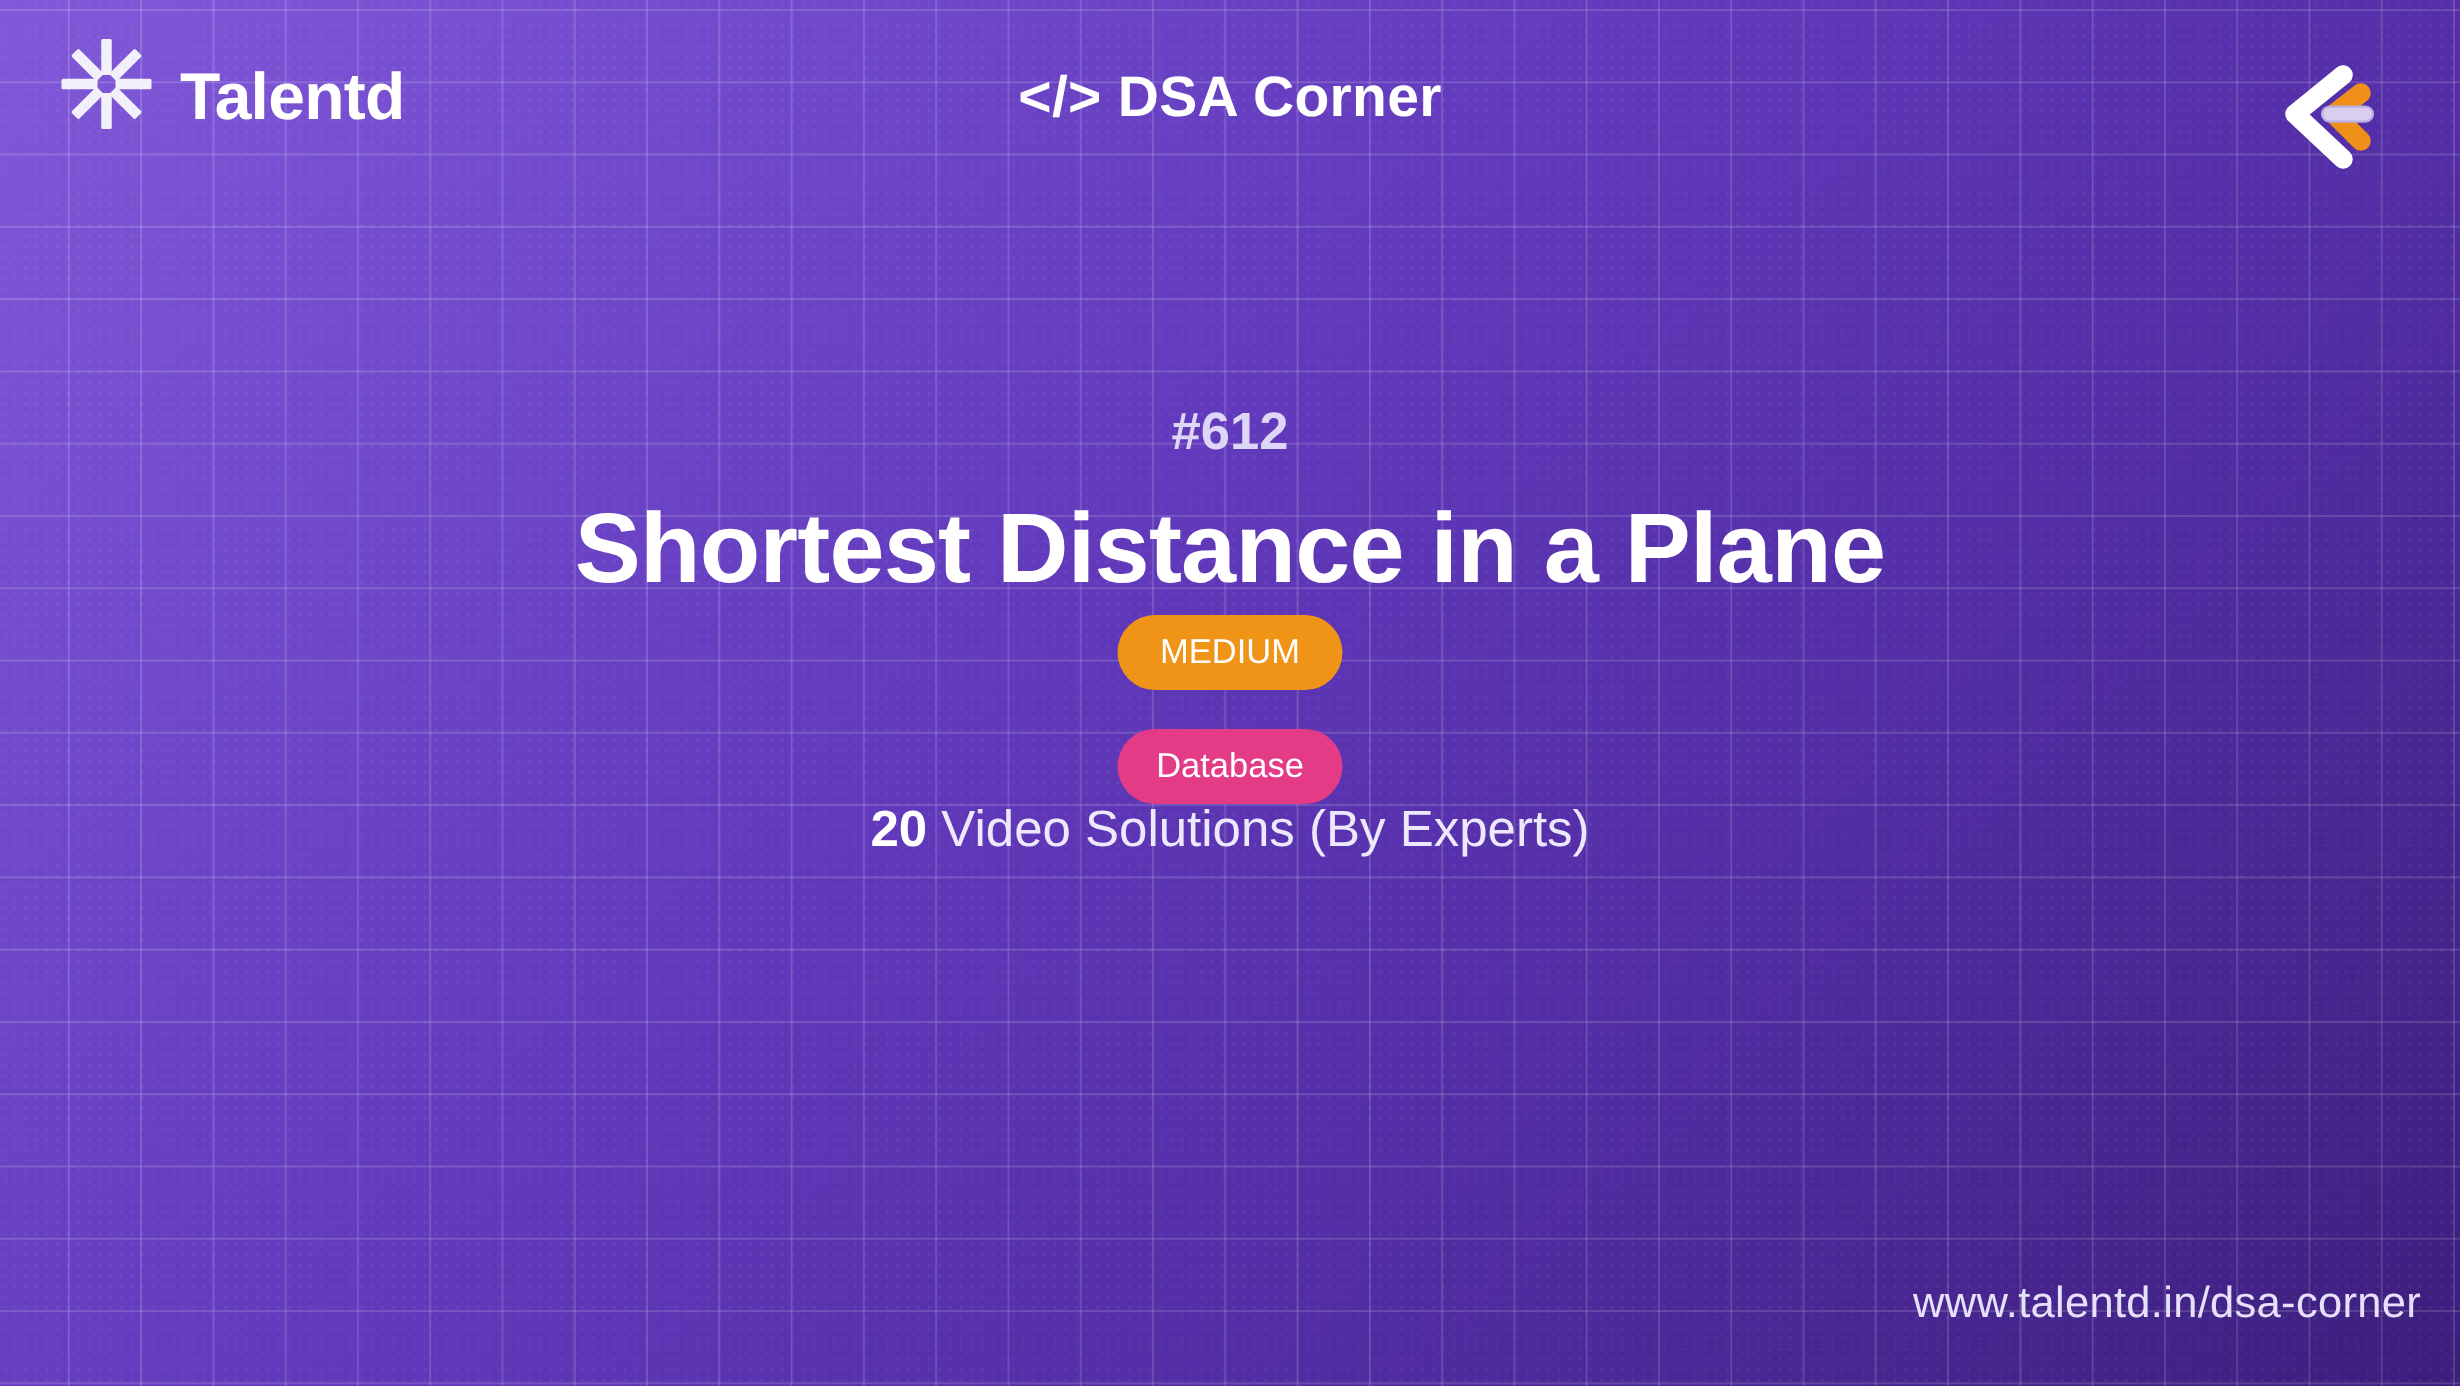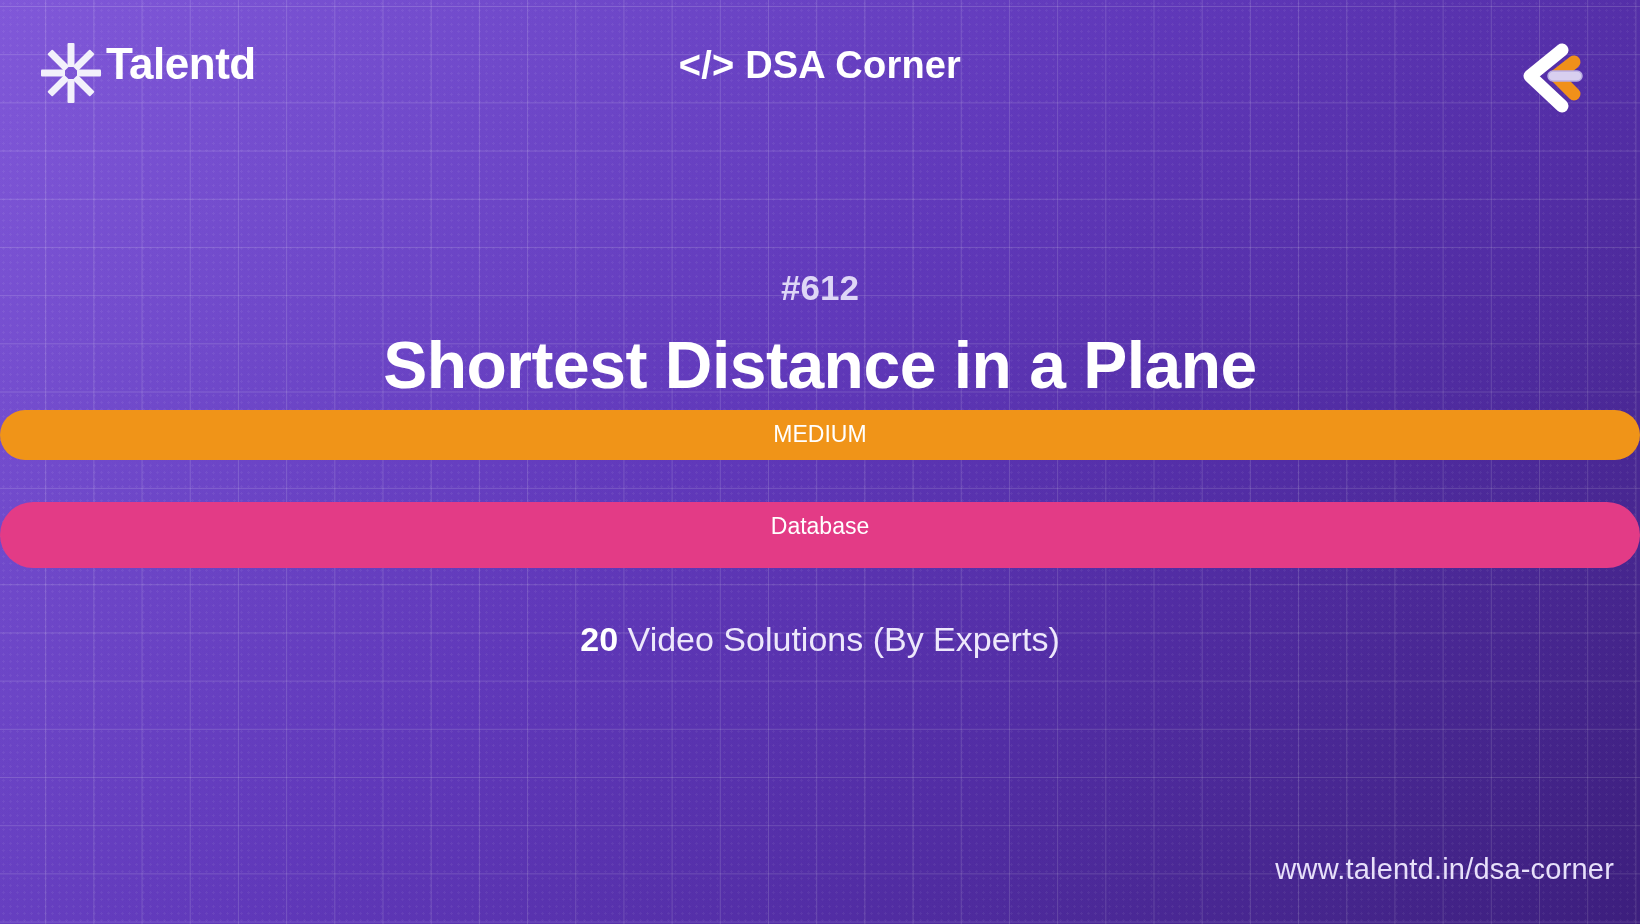--- a/index.html
+++ b/index.html
@@ -50,24 +50,24 @@
     position: absolute;
     top: 0; left: 0; right: 0;
     height: 150px;
     display: flex;
     align-items: center;
     z-index: 5;
   }
   .brand {
     position: absolute;
     left: 40px;
-    top: 42px;
+    top: 25px;
     display: flex;
-    align-items: flex-start;
-    gap: 4px;
+    align-items: flex-end;
+    gap: 18px;
   }
   .brand-mark {
     width: 62px;
     height: 62px;
     position: relative;
     flex: none;
   }
   .brand-mark span {
     position: absolute;
     left: 50%;
@@ -133,43 +133,42 @@
     color: #ffffff;
     font-size: 66px;
     font-weight: bold;
     line-height: 1.05;
     letter-spacing: -0.5px;
     margin: 0 60px 4px;
   }
   .badges {
     display: flex;
     flex-direction: column;
+    align-items: center;
     gap: 26px;
     margin-top: 10px;
   }
   .pill {
     display: inline-block;
     color: #ffffff;
     border-radius: 999px;
     line-height: 1;
     white-space: nowrap;
   }
   .pill-difficulty {
     background: #F09418;
     font-size: 23px;
     padding: 13px 28px 14px;
   }
   .pill-topic {
     background: #E33B86;
     font-size: 23px;
-    padding: 13px 26px 30px;
-    margin-top: 16px;
+    padding: 13px 26px 14px;
   }
   .solutions {
-    margin-top: 54px;
     color: #ede8fb;
     font-size: 34px;
     line-height: 1;
   }
   .solutions b {
     color: #ffffff;
     font-weight: bold;
   }
 
   

